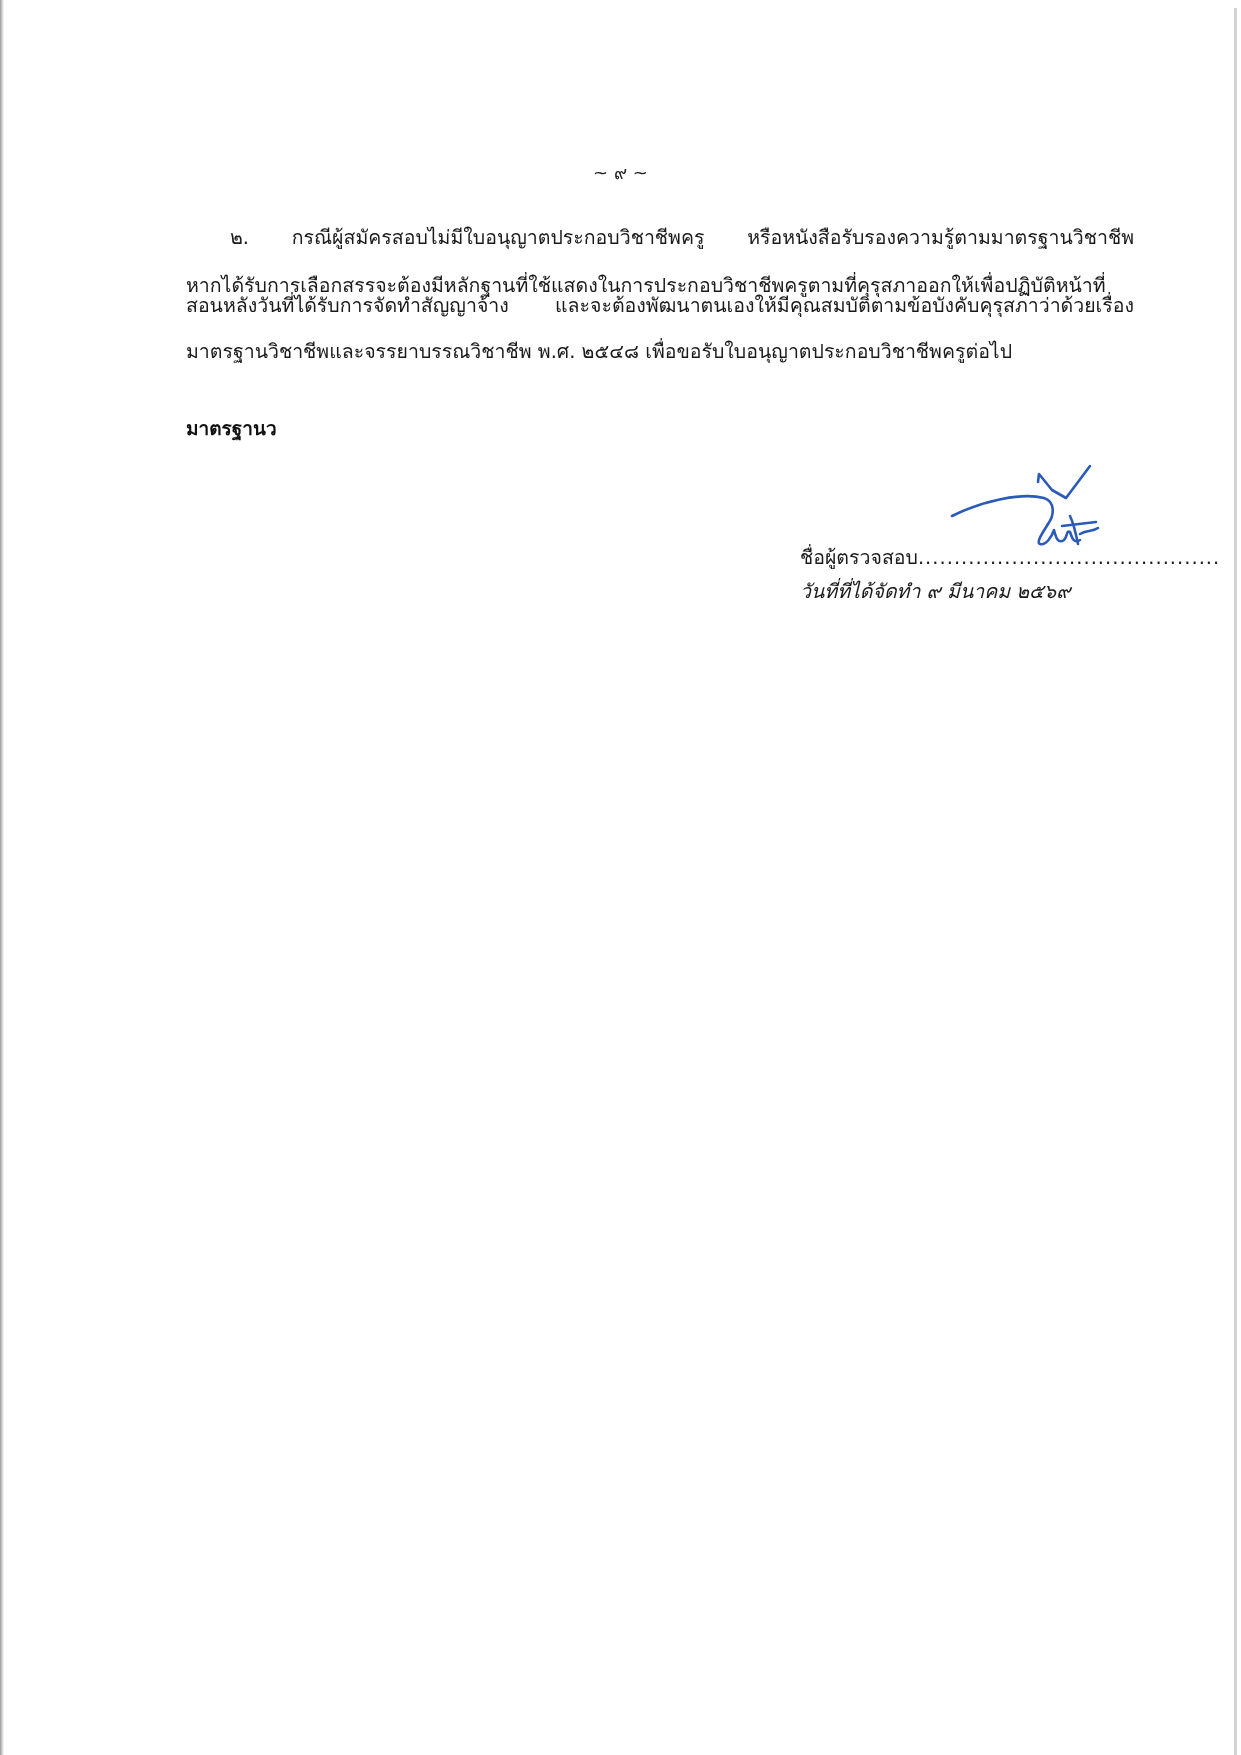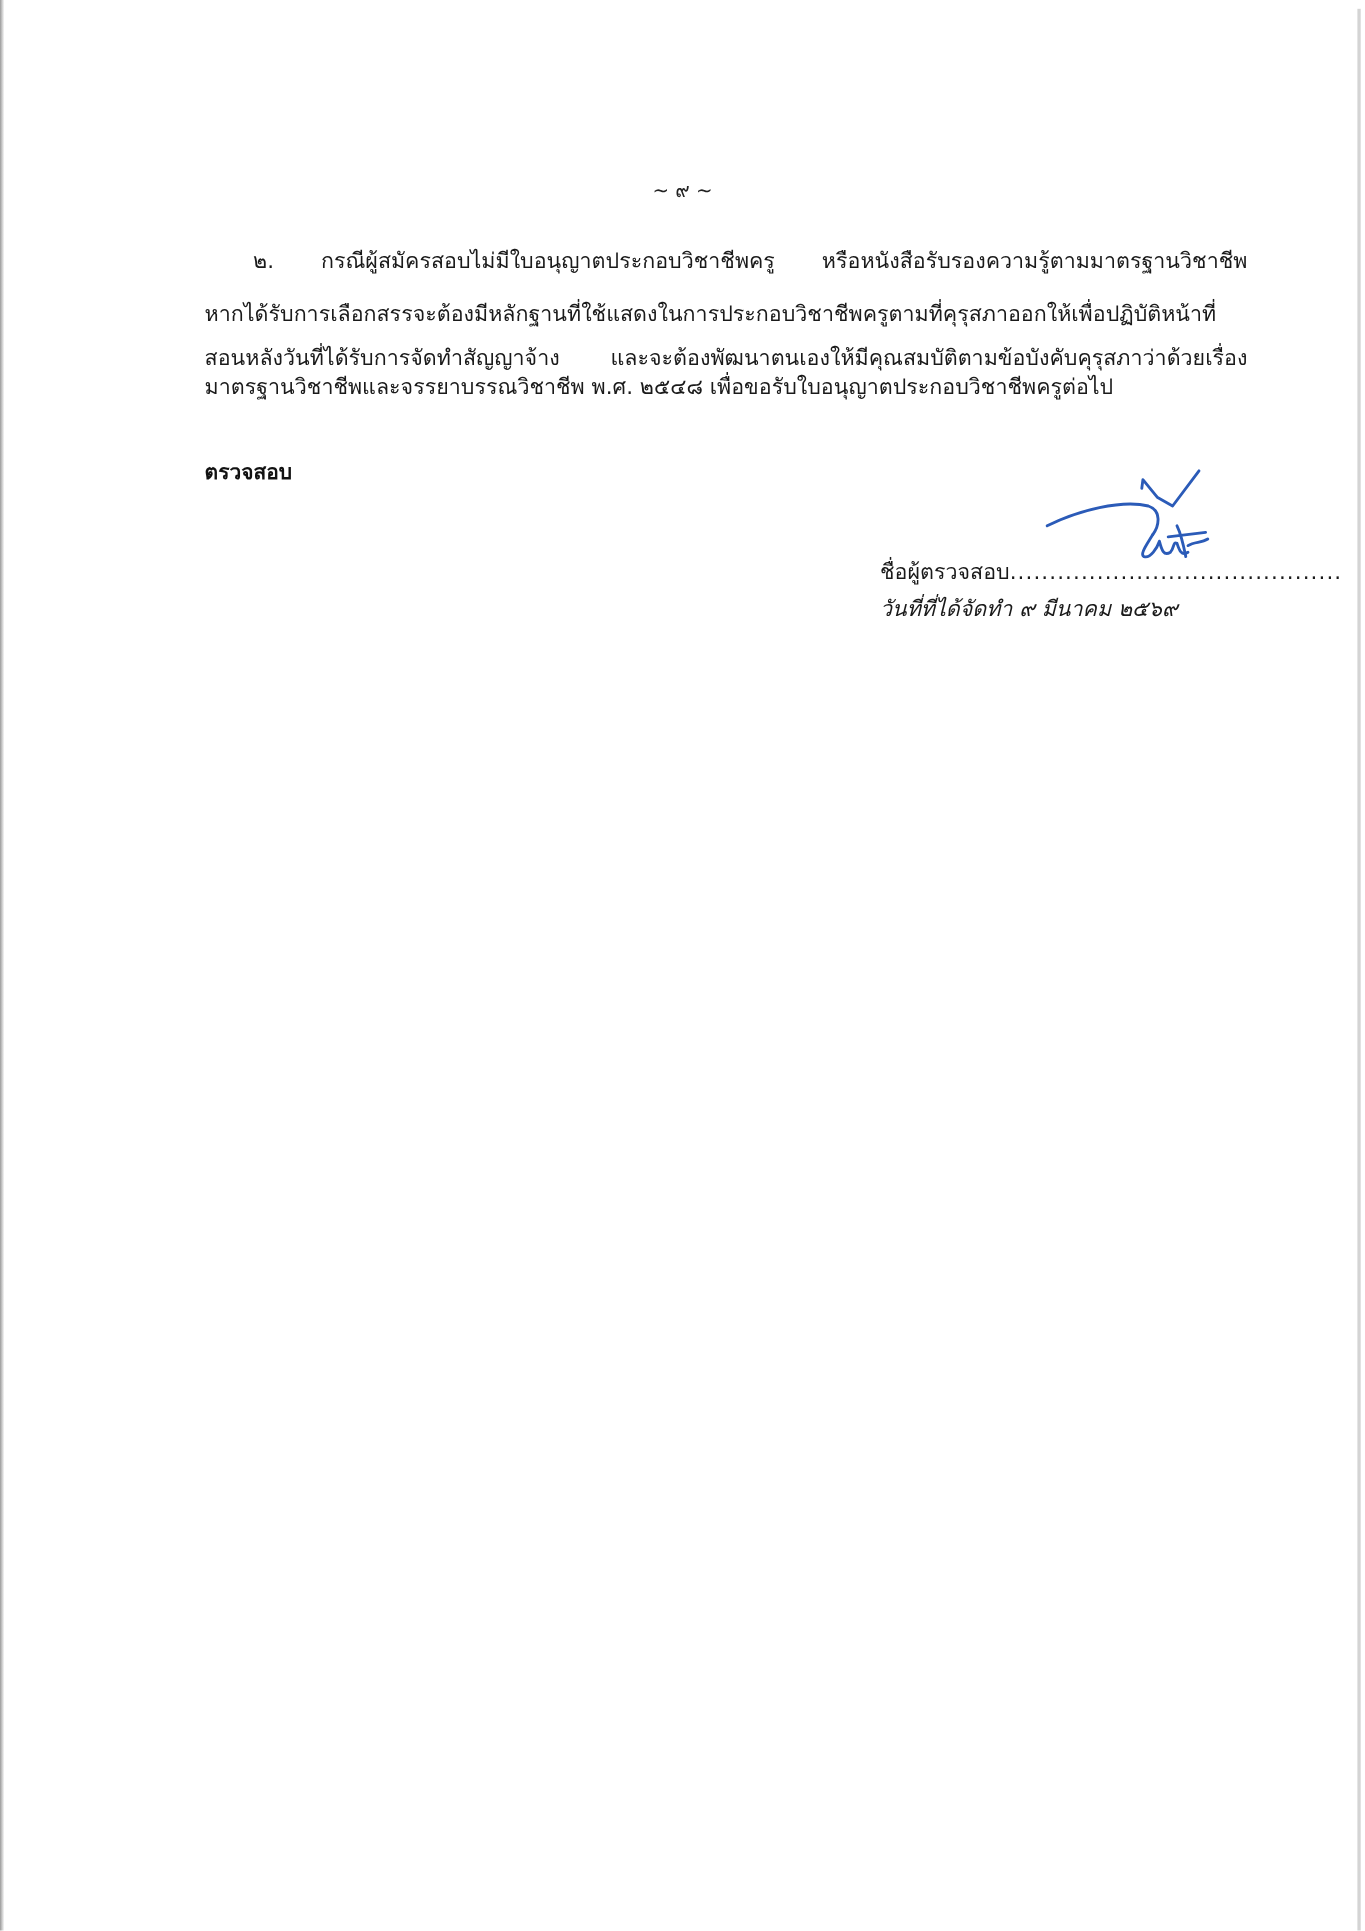--- a/index.html
+++ b/index.html
@@ -63,21 +63,21 @@
       position: absolute;
       left: 186px;
       top: 413px;
       font-size: 19px;
       font-weight: bold;
       color: #111;
     }
     .signature-block {
       position: absolute;
       left: 800px;
-      top: 416px;
+      top: 454px;
       width: 340px;
       height: 170px;
     }
     .signature-svg {
       position: absolute;
       left: 140px;
       top: 0px;
       width: 190px;
       height: 95px;
     }
@@ -100,25 +100,25 @@
 <body>
 
 <div class="scan-edge-left"></div>
 <div class="scan-edge-right"></div>
 
 <div class="page-number">~ ๙ ~</div>
 
 <div class="paragraph">
   <div class="para-line justify" style="top:0px; text-indent:44px; width:904px; left:44px; text-indent:0;">๒. กรณีผู้สมัครสอบไม่มีใบอนุญาตประกอบวิชาชีพครู หรือหนังสือรับรองความรู้ตามมาตรฐานวิชาชีพ</div>
   <div class="para-line justify" style="top:48px;">หากได้รับการเลือกสรรจะต้องมีหลักฐานที่ใช้แสดงในการประกอบวิชาชีพครูตามที่คุรุสภาออกให้เพื่อปฏิบัติหน้าที่</div>
-  <div class="para-line justify" style="top:88px;">สอนหลังวันที่ได้รับการจัดทำสัญญาจ้าง และจะต้องพัฒนาตนเองให้มีคุณสมบัติตามข้อบังคับคุรุสภาว่าด้วยเรื่อง</div>
+  <div class="para-line justify" style="top:68px;">สอนหลังวันที่ได้รับการจัดทำสัญญาจ้าง และจะต้องพัฒนาตนเองให้มีคุณสมบัติตามข้อบังคับคุรุสภาว่าด้วยเรื่อง</div>
   <div class="para-line" style="top:114px;text-align:right;">มาตรฐานวิชาชีพและจรรยาบรรณวิชาชีพ พ.ศ. ๒๕๔๘ เพื่อขอรับใบอนุญาตประกอบวิชาชีพครูต่อไป</div>
 </div>
 
-<div class="section-heading">ตรวจสอบ</div>
+<div class="section-heading">มาตรฐานว</div>
 
 <div class="signature-block">
   <svg class="signature-svg" viewBox="0 0 190 95" xmlns="http://www.w3.org/2000/svg">
     <g fill="none" stroke="#2b5bb8" stroke-width="2.6" stroke-linecap="round" stroke-linejoin="round">
 
       <path d="M98 28 L99 20 L112 36 L126 44 L150 12"></path>
 
       <path d="M12 62 C 40 48, 80 38, 104 44 C 116 48, 114 62, 108 70"></path>
 
       <path d="M108 70 C 102 80, 96 88, 100 90 C 106 92, 112 82, 114 76 C 116 84, 118 90, 124 86 C 128 82, 126 76, 130 78 C 132 84, 134 90, 140 86"></path>

